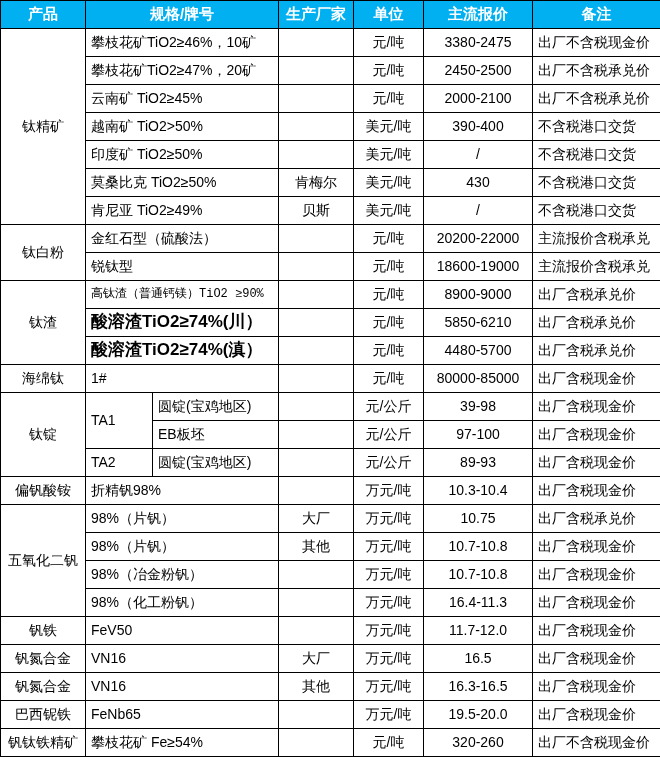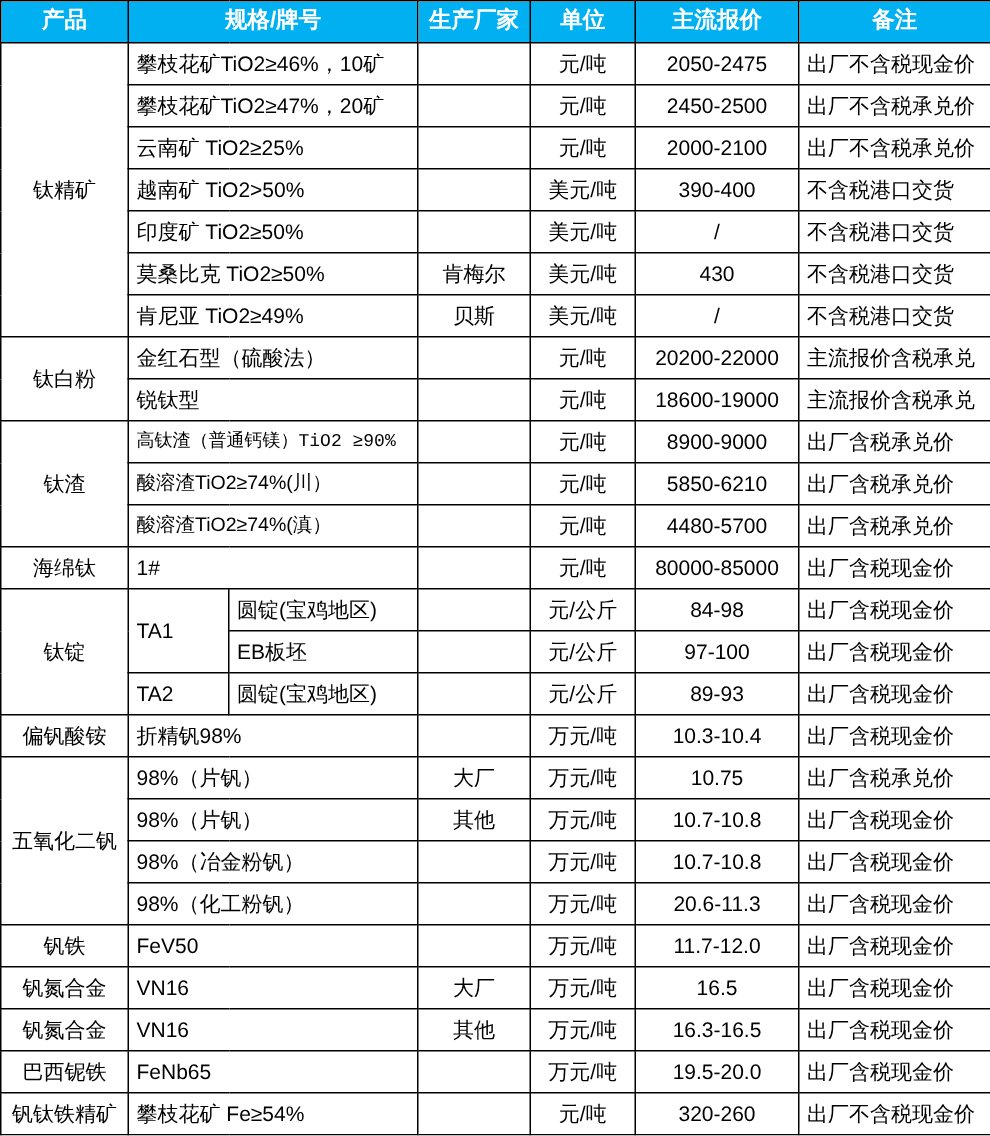--- a/index.html
+++ b/index.html
@@ -24,21 +24,21 @@
     line-height:1.1;
   }
   th {
     background:#00B0F0;
     color:#FFFFFF;
     font-weight:bold;
     font-size:15px;
   }
   td.left { text-align:left; padding-left:5px; }
   td.small { font-size:12px;font-family:Liberation Mono, monospace; }
-  td.mid { font-size:13px; }
+  td.mid { font-size:17px;font-weight:bold; }
 </style>
 </head>
 <body>
 
 <div class="wrap">
 <table>
   <colgroup>
     <col style="width:85px">
         <col style="width:67px">
         <col style="width:126px">
@@ -56,32 +56,32 @@
       <th>主流报价</th>
       <th>备注</th>
     </tr>
   </thead>
   <tbody>
     <tr>
       <td rowspan="7">钛精矿</td>
       <td colspan="2" class="left">攀枝花矿TiO2≥46%，10矿</td>
       <td></td>
       <td>元/吨</td>
-      <td>2050-2475</td>
+      <td>3380-2475</td>
       <td class="left">出厂不含税现金价</td>
     </tr>
     <tr>
       <td colspan="2" class="left">攀枝花矿TiO2≥47%，20矿</td>
       <td></td>
       <td>元/吨</td>
       <td>2450-2500</td>
       <td class="left">出厂不含税承兑价</td>
     </tr>
     <tr>
-      <td colspan="2" class="left">云南矿 TiO2≥25%</td>
+      <td colspan="2" class="left">云南矿 TiO2≥45%</td>
       <td></td>
       <td>元/吨</td>
       <td>2000-2100</td>
       <td class="left">出厂不含税承兑价</td>
     </tr>
     <tr>
       <td colspan="2" class="left">越南矿 TiO2&gt;50%</td>
       <td></td>
       <td>美元/吨</td>
       <td>390-400</td>
@@ -156,21 +156,21 @@
       <td>80000-85000</td>
       <td class="left">出厂含税现金价</td>
     </tr>
 
     <tr>
       <td rowspan="3">钛锭</td>
       <td rowspan="2" class="left">TA1</td>
       <td class="left">圆锭(宝鸡地区)</td>
       <td></td>
       <td>元/公斤</td>
-      <td>84-98</td>
+      <td>39-98</td>
       <td class="left">出厂含税现金价</td>
     </tr>
     <tr>
       <td class="left">EB板坯</td>
       <td></td>
       <td>元/公斤</td>
       <td>97-100</td>
       <td class="left">出厂含税现金价</td>
     </tr>
     <tr>
@@ -210,21 +210,21 @@
       <td colspan="2" class="left">98%（冶金粉钒）</td>
       <td></td>
       <td>万元/吨</td>
       <td>10.7-10.8</td>
       <td class="left">出厂含税现金价</td>
     </tr>
     <tr>
       <td colspan="2" class="left">98%（化工粉钒）</td>
       <td></td>
       <td>万元/吨</td>
-      <td>20.6-11.3</td>
+      <td>16.4-11.3</td>
       <td class="left">出厂含税现金价</td>
     </tr>
 
     <tr>
       <td>钒铁</td>
       <td colspan="2" class="left">FeV50</td>
       <td></td>
       <td>万元/吨</td>
       <td>11.7-12.0</td>
       <td class="left">出厂含税现金价</td>

